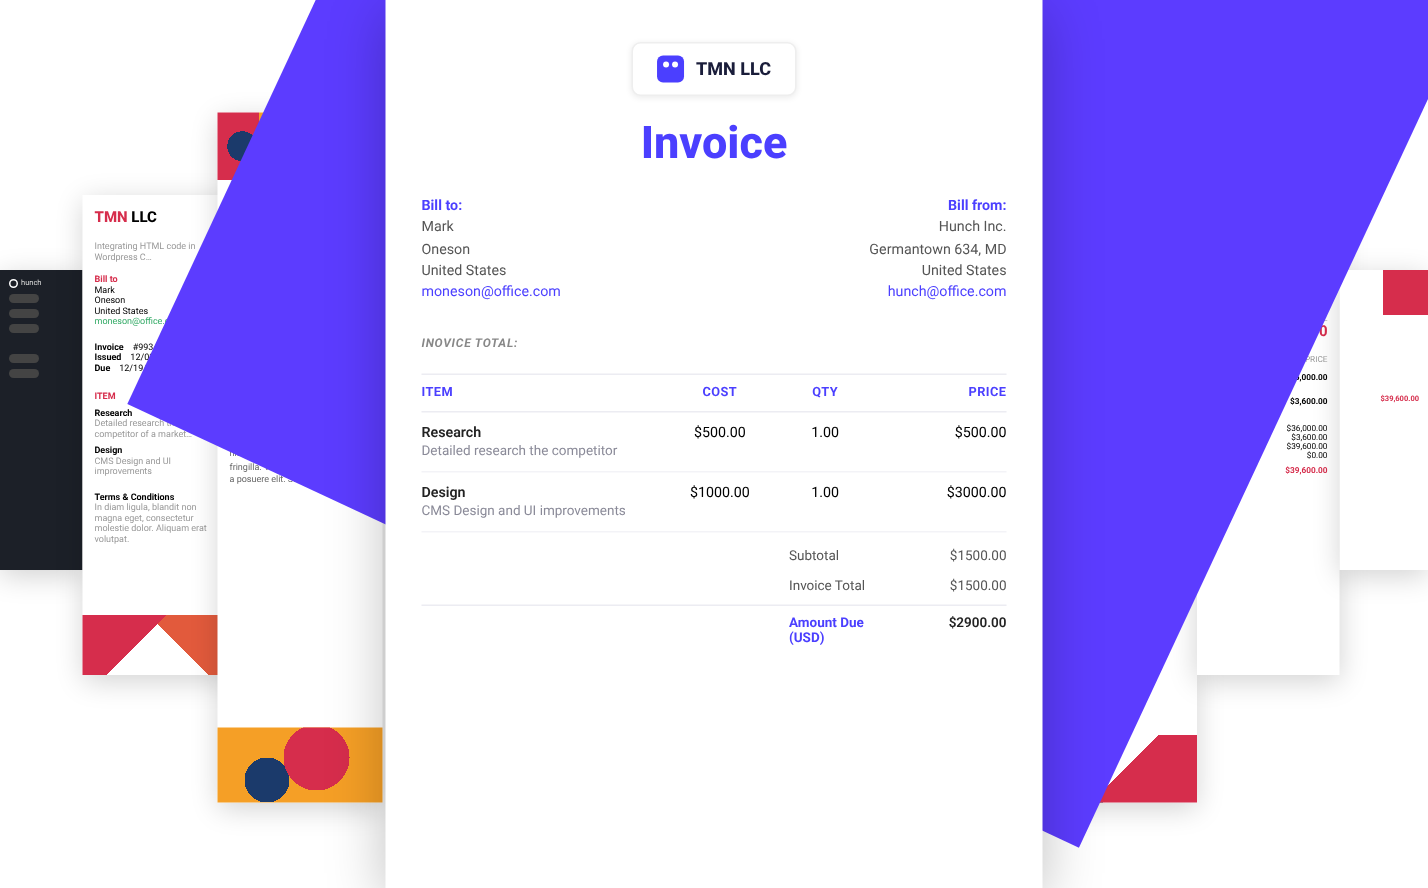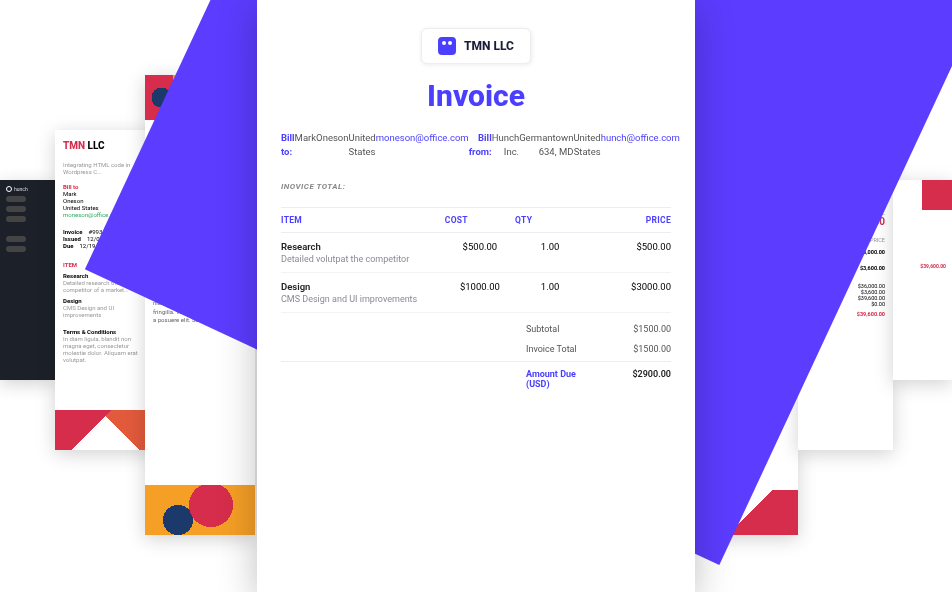--- a/index.html
+++ b/index.html
@@ -151,21 +151,21 @@
     text-align:center; font-size:30px; font-weight:800; color:#4b3fff;
   }
   .desc {
     text-align:center; color:#7a7a8a; font-size:9px; line-height:1.5;
     margin-top:6px;
   }
   .bill-row{
     display:flex; justify-content:space-between; margin-top:18px;
     font-size:9.5px; line-height:1.5;
   }
-  .bill-col{ display:flex; flex-direction:row; }
+  .bill-col{ display:flex; flex-direction:column; }
   .bill-col.right{ text-align:right; }
   .bill-label{ color:#4b3fff; font-weight:700; }
   .muted{ color:#555; }
   .link{ color:#4b3fff; }
   .meta-row{
     display:flex; justify-content:space-between; align-items:flex-end;
     margin-top:22px; padding-bottom:6px;
   }
   .meta-left{ font-size:9.5px; color:#555; line-height:1.5; }
   .meta-right{ text-align:right;}
@@ -174,21 +174,21 @@
   }
   .meta-right .amt{
     font-size:22px;font-weight:800;color:#4b3fff;
   }
   .thead{
     display:grid; grid-template-columns: 2.1fr .9fr .9fr 1.1fr;
     font-size:8.5px;color:#4b3fff;font-weight:700;letter-spacing:.3px;
     border-top:1px solid #ececf2;border-bottom:1px solid #ececf2;
     padding:7px 0; margin-top:10px;
   }
-  .thead .c2,.thead .c3{}
+  .thead .c2,.thead .c3{text-align:center;}
   .thead .c4{text-align:right;}
   .trow{
     display:grid;grid-template-columns:2.1fr .9fr .9fr 1.1fr;
     padding:8px 0;border-bottom:1px solid #f3f3f7;font-size:9.5px;
   }
   .trow .c2,.trow .c3{text-align:center;}
   .trow .c4{text-align:right;}
   .trow .name{font-weight:600;color:#222;}
   .trow .sub{color:#8a8a98;font-size:9px;margin-top:2px;}
   .sumrow{
@@ -375,21 +375,21 @@
       <div class="thead">
         <span class="c1">ITEM</span>
         <span class="c2">COST</span>
         <span class="c3">QTY</span>
         <span class="c4">PRICE</span>
       </div>
 
       <div class="trow">
         <div>
           <div class="name">Research</div>
-          <div class="sub">Detailed volutpat the competitor</div>
+          <div class="sub">Detailed research the competitor</div>
         </div>
         <div class="c2">$500.00</div>
         <div class="c3">1.00</div>
         <div class="c4">$500.00</div>
       </div>
       <div class="trow">
         <div>
           <div class="name">Design</div>
           <div class="sub">CMS Design and UI improvements</div>
         </div>

